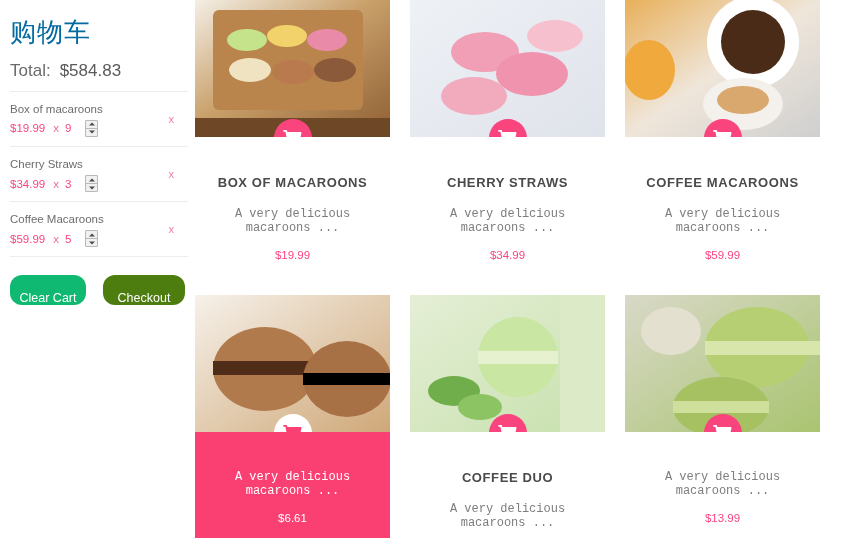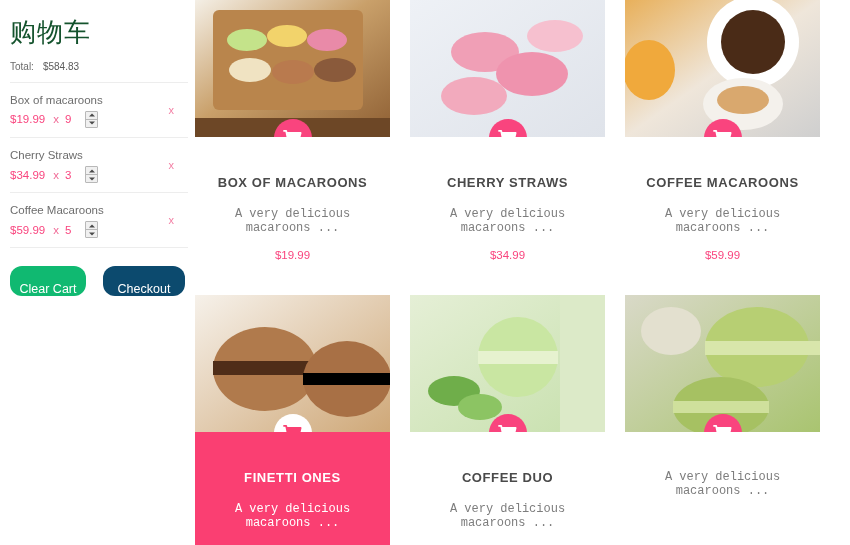--- a/index.html
+++ b/index.html
@@ -9,25 +9,25 @@
     color:#555;
   }
   .page{position:relative;width:850px;height:545px;display:flex;}
 
   
   .cart{
     width:195px;flex:0 0 195px;box-sizing:border-box;
     padding:18px 10px 0 8px;background:#fff;
   }
   .cart-title{
-    font-size:26px;font-weight:400;color:#14532d;line-height:1.1;
+    font-size:26px;font-weight:400;color:#0369a1;line-height:1.1;
     margin:0 0 14px 2px;letter-spacing:1px;
   }
   .cart-total{
-    font-size:10px;color:#6b6b6b;margin:0 0 10px 2px;
+    font-size:17px;color:#6b6b6b;margin:0 0 10px 2px;
   }
   .cart-total .amount{margin-left:9px;color:#5a5a5a;}
   .divider{height:1px;background:#ededed;margin:0 0 0 2px;width:178px;}
 
   .cart-item{
     position:relative;padding:9px 0 9px 2px;width:180px;box-sizing:border-box;
   }
   .ci-name{font-size:11.5px;color:#6d6d6d;line-height:1.5;white-space:nowrap;}
   .ci-row{display:flex;align-items:center;margin-top:2px;}
   .ci-price{font-size:11.5px;color:#f9447e;}
@@ -53,21 +53,21 @@
     font-size:11px;color:#f37fa4;text-decoration:none;
   }
 
   .cart-buttons{display:flex;margin:18px 0 0 2px;}
   .btn{
     border:none;border-radius:12px;color:#fff;cursor:pointer;
     font-size:12.5px;font-family:inherit;padding:8px;
     height:30px;line-height:30px;text-align:center;
   }
   .btn-clear{background:#10b971;width:76px;}
-  .btn-checkout{background:#0c4a6e;width:82px;margin-left:17px;}
+  .btn-checkout{background:#4d7c0f;width:82px;margin-left:17px;}
 
   
   .grid-wrap{flex:1;padding:0 10px 0 0;box-sizing:border-box;}
   .grid{
     display:grid;grid-template-columns:repeat(3,195px);
     column-gap:20px;row-gap:20px;padding-top:0;
   }
   .card{
     position:relative;width:195px;background:#fff;overflow:hidden;
   }
@@ -279,21 +279,20 @@
             </svg>
        <span class="cart-badge">
          <svg viewBox="0 0 24 24" fill="#fa3f72" xmlns="http://www.w3.org/2000/svg">
      <path d="M1.5 2.2h3.3c.5 0 .9.35 1 .83l.3 1.6h15.1c.7 0 1.2.63 1.05 1.3l-1.5 6.3c-.12.5-.56.85-1.07.85H8.1l.28 1.5h11.5v2.1H7.3c-.5 0-.94-.36-1.03-.86L3.9 4.3H1.5V2.2z"></path>
      <circle cx="9.2" cy="20.2" r="1.75"></circle>
                 <circle cx="18.6" cy="20.2" r="1.75"></circle>
    </svg>
        </span>
      </div>
      <div class="card-body">
-       <div class="card-title">FINETTI ONES</div>
        <div class="card-desc">A very delicious macaroons ...</div>
        <div class="card-price">$6.61</div>
      </div>
         </div>
         <div class="card">
           <div class="card-img">
             <svg viewBox="0 0 195 137" preserveAspectRatio="none">
               <defs>
      <linearGradient id="p4" x1="0" y1="0" x2="1" y2="1">
        <stop offset="0" stop-color="#e5efd6"></stop>
@@ -339,17 +338,18 @@
        <span class="cart-badge">
          <svg viewBox="0 0 24 24" fill="#ffffff" xmlns="http://www.w3.org/2000/svg">
      <path d="M1.5 2.2h3.3c.5 0 .9.35 1 .83l.3 1.6h15.1c.7 0 1.2.63 1.05 1.3l-1.5 6.3c-.12.5-.56.85-1.07.85H8.1l.28 1.5h11.5v2.1H7.3c-.5 0-.94-.36-1.03-.86L3.9 4.3H1.5V2.2z"></path>
      <circle cx="9.2" cy="20.2" r="1.75"></circle>
                 <circle cx="18.6" cy="20.2" r="1.75"></circle>
    </svg>
        </span>
      </div>
      <div class="card-body">
        <div class="card-desc">A very delicious macaroons ...</div>
+       <div class="card-price">$13.99</div>
      </div>
         </div>
       </div>
   </main>
 </div>
 
 </body></html>

